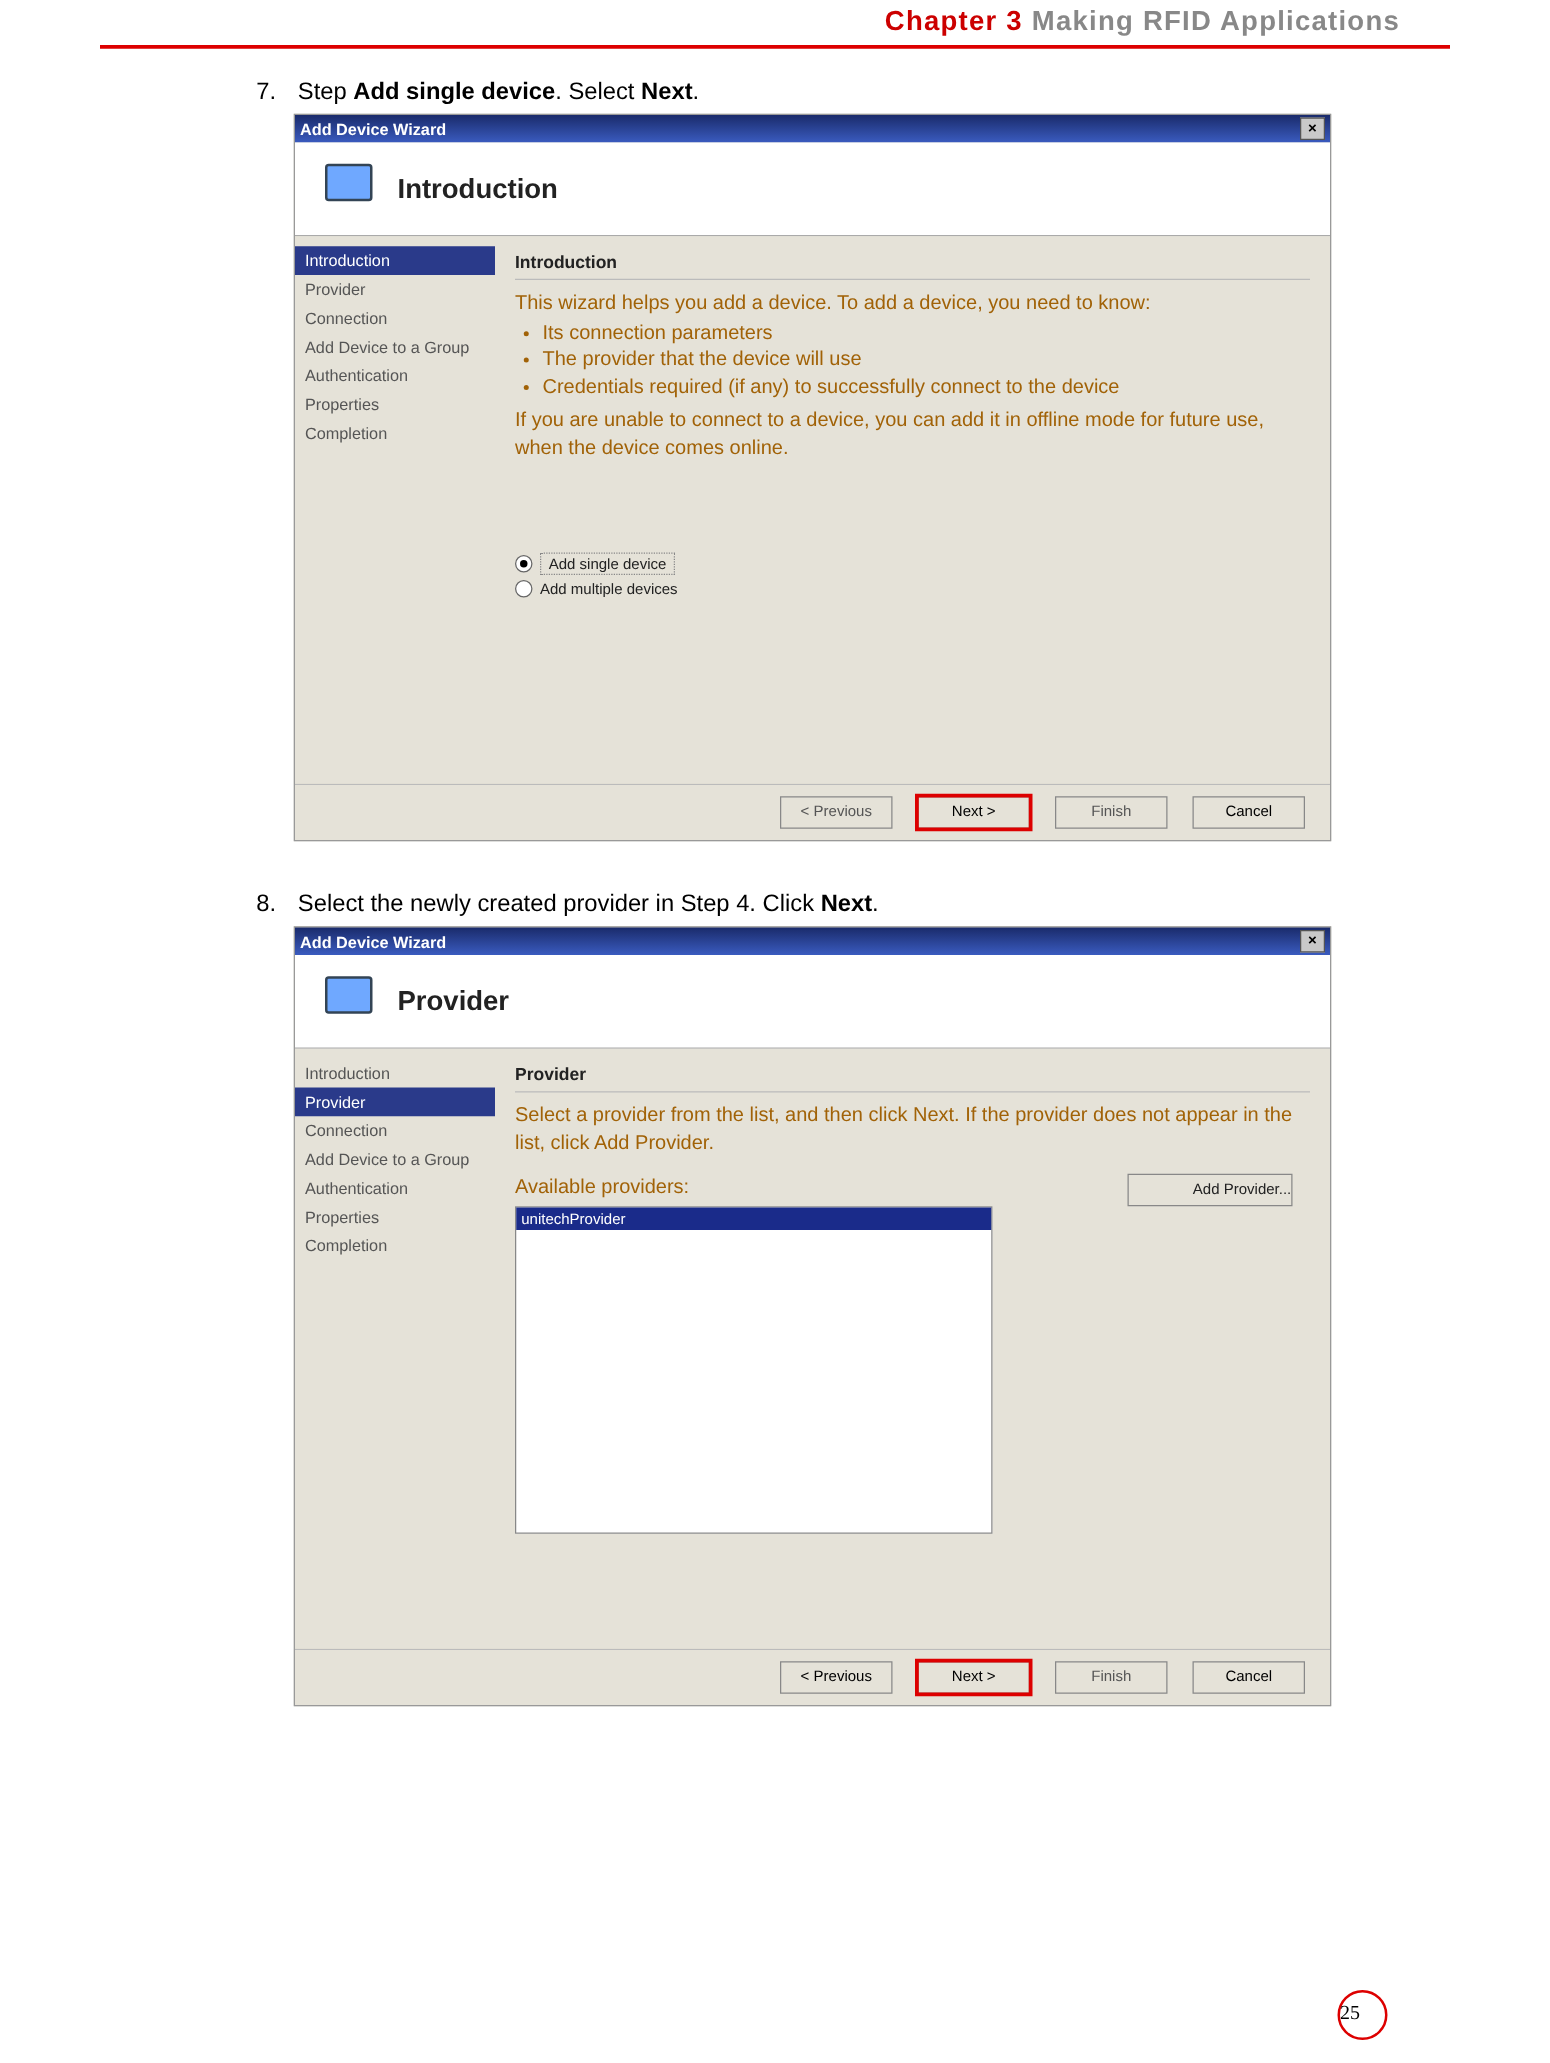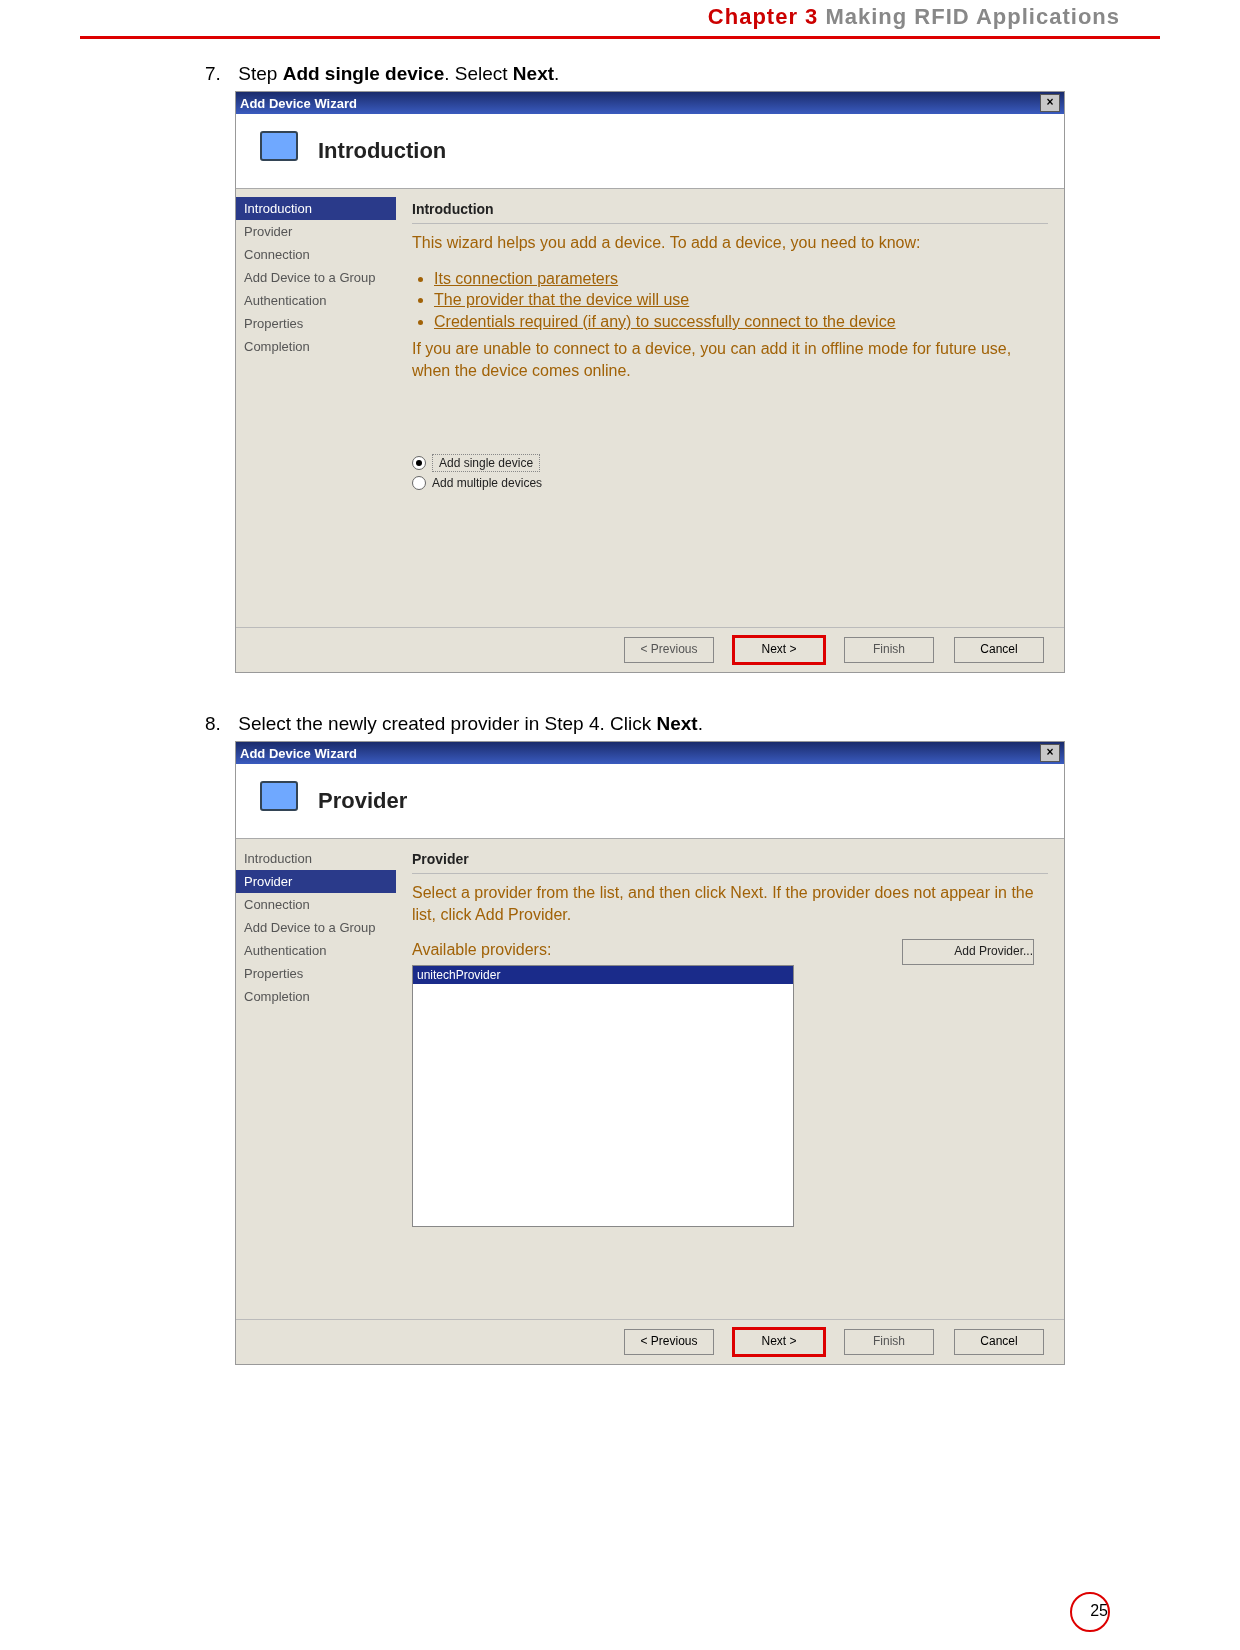--- a/index.html
+++ b/index.html
@@ -135,23 +135,22 @@
     border: none;
     border-top: 1px solid #bbb;
     margin: 2px 0 8px 0;
   }
   .blurb {
     font-size: 16px;
     color: #a16207;
     line-height: 1.35;
   }
   .blurb ul {
-    margin: 14px 0 6px 0;
+    margin: 2px 0 6px 0;
     padding-left: 22px;
-    text-decoration: underline;
   }
   .option-row {
     display: flex;
     align-items: center;
     gap: 6px;
     margin: 4px 0;
     font-size: 12px;
   }
   .radio {
     width: 12px; height: 12px;
@@ -220,24 +219,25 @@
   .btn.enabled { color: #000; }
   .btn.highlight { outline: 3px solid #d00; outline-offset: -1px; }
   .page-num {
     position: absolute;
     bottom: 18px;
     right: 130px;
     width: 36px;
     height: 36px;
     border: 2px solid #d00;
     border-radius: 50%;
-    text-align: right;
+    text-align: left;
     line-height: 34px;
     font-size: 16px;
     color: #000;
+    font-family: Liberation Serif, serif;
   }
 </style>
 </head>
 <body>
 
 <div class="page">
 
   <div class="chapter-header">
     <span class="red">Chapter 3</span><span class="gray">  Making RFID Applications</span>
   </div>

